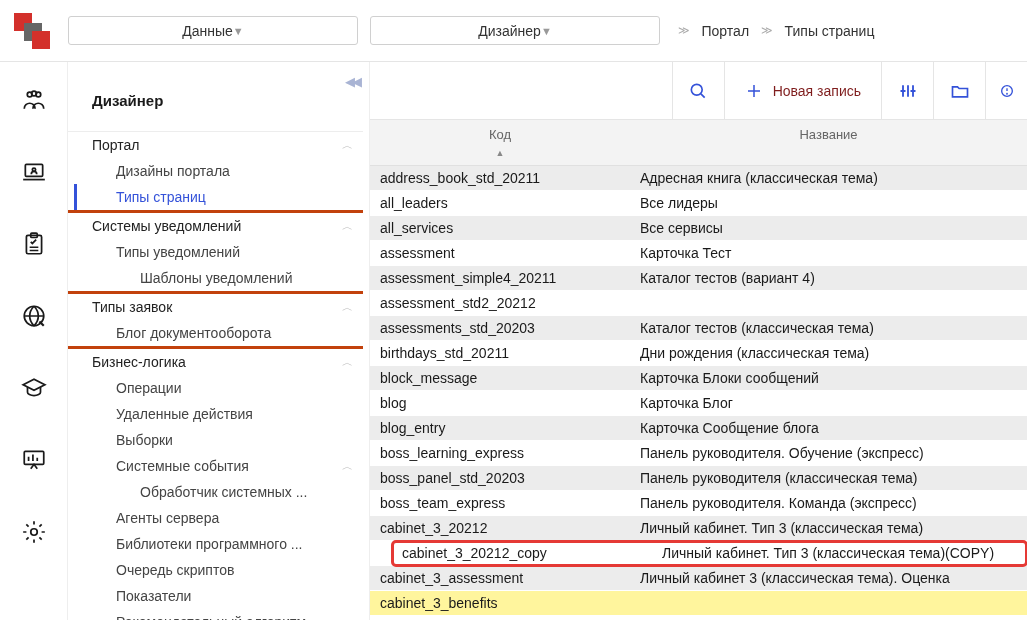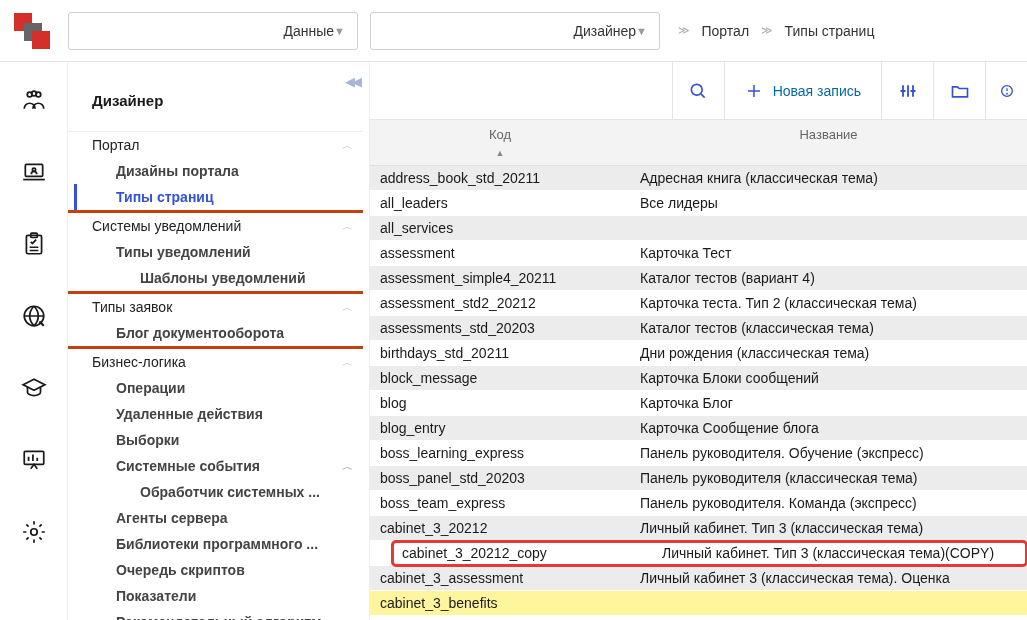--- a/index.html
+++ b/index.html
@@ -4,47 +4,47 @@
 <style>
   * { box-sizing: border-box; margin: 0; padding: 0; }
   body { font-family: -apple-system, BlinkMacSystemFont, "Segoe UI", Arial, sans-serif; font-size: 14px; color: #1a1a1a; background: #fff; width: 1027px; height: 620px; overflow: hidden; }
   
   .topbar { display: flex; align-items: center; height: 62px; border-bottom: 1px solid #e5e5e5; padding: 0 8px; gap: 12px; }
   .logo { width: 36px; height: 36px; margin: 0 6px; position: relative; }
   .logo-sq { position: absolute; width: 18px; height: 18px; }
   .logo-red1 { background: #d3302b; left: 0; top: 0; }
   .logo-gray { background: #666; left: 10px; top: 10px; }
   .logo-red2 { background: #d3302b; right: 0; bottom: 0; }
-  .dropdown { flex: 0 0 290px; height: 38px; border: 1px solid #d0d0d0; border-radius: 3px; display: flex; align-items: center; padding: 0 12px; justify-content: flex-end; color: #333; cursor: pointer; }
+  .dropdown { flex: 0 0 290px; height: 29px; border: 1px solid #d0d0d0; border-radius: 3px; display: flex; align-items: center; padding: 0 12px; justify-content: center; color: #333; cursor: pointer; }
   .dropdown .caret { color: #999; font-size: 11px; }
   .breadcrumb { display: flex; align-items: center; gap: 12px; color: #333; margin-left: 6px; }
   .breadcrumb .sep { color: #aaa; font-size: 11px; }
   .breadcrumb a { color: #333; text-decoration: none; }
   
   .layout { display: flex; height: calc(620px - 62px); }
   .iconrail { width: 68px; border-right: 1px solid #eee; display: flex; flex-direction: column; align-items: center; padding-top: 24px; gap: 44px; }
   .iconrail .ri { width: 28px; height: 28px; display: flex; align-items: center; justify-content: center; color: #1a1a1a; }
   
   .sidebar { width: 302px; border-right: 1px solid #eee; position: relative; overflow: hidden; }
   .collapse-btn { position: absolute; top: 12px; right: 10px; color: #a9b4d4; font-size: 13px; letter-spacing: -3px; }
   .sidebar-title { font-weight: 700; padding: 30px 0 22px 24px; font-size: 15px; }
   .tree { padding: 0 6px 0 0; }
   .tree-group { font-weight: 400; color: #222; padding: 5px 10px 5px 24px; display: flex; align-items: center; justify-content: space-between; border-top: 3px solid #c2410c; cursor: pointer; }
   .tree-group:first-child { border-top: 1px solid #ededed; }
-  .tree-child { color: #444; padding: 5px 10px 5px 48px; display: flex; align-items: flex-end; justify-content: space-between; cursor: pointer; white-space: nowrap; overflow: hidden; text-overflow: ellipsis; font-weight: bold; }
+  .tree-child { color: #444; padding: 5px 10px 5px 48px; display: flex; align-items: flex-end; justify-content: space-between; cursor: pointer; white-space: nowrap; overflow: hidden; text-overflow: ellipsis; }
   .tree-child.sub { padding-left: 72px; }
   .tree .chev { color: #bbb; font-size: 11px; flex-shrink: 0; margin-left: 6px; }
   .tree-child.active { color: #3452d9; position: relative; }
   .tree-child.active::before { content: ""; position: absolute; left: 6px; top: 0; bottom: 0; width: 3px; background: #3452d9; }
   
   .main { flex: 1; display: flex; flex-direction: column; overflow: hidden; }
   .toolbar { height: 58px; border-bottom: 1px solid #e5e5e5; display: flex; align-items: center; justify-content: flex-end; }
   .tool { height: 58px; width: 52px; border-left: 1px solid #e5e5e5; display: flex; align-items: center; justify-content: center; color: #3452d9; cursor: pointer; }
   .tool.wide { width: auto; padding: 0 20px; gap: 10px; }
-  .tool.wide span { color: #0369a1; }
+  .tool.wide span { color: #7f1d1d; }
   .tool.last { width: 42px; }
   
   .grid { flex: 1; overflow: auto; }
   .grid-header { display: flex; background: #f3f3f3; color: #666; font-size: 13px; border-bottom: 1px solid #e0e0e0; }
   .gh-cell { padding: 7px 10px; display: flex; align-items: center; gap: 6px; flex-direction: column; }
   .gh-code { width: 260px; }
   .gh-name { flex: 1; }
   .grid-row { display: flex; border-bottom: 1px solid #fff; }
   .grid-row:nth-child(odd) { background: #ececec; }
   .grid-row:nth-child(even) { background: #fff; }
@@ -250,32 +250,32 @@
           <div class="grid-row">
             <div class="gr-cell gr-code">address_book_std_20211</div>
             <div class="gr-cell gr-name">Адресная книга (классическая тема)</div>
           </div>
           <div class="grid-row">
             <div class="gr-cell gr-code">all_leaders</div>
             <div class="gr-cell gr-name">Все лидеры</div>
           </div>
           <div class="grid-row">
             <div class="gr-cell gr-code">all_services</div>
+            <div class="gr-cell gr-name">Все сервисы</div>
           </div>
           <div class="grid-row">
             <div class="gr-cell gr-code">assessment</div>
             <div class="gr-cell gr-name">Карточка Тест</div>
           </div>
           <div class="grid-row">
             <div class="gr-cell gr-code">assessment_simple4_20211</div>
             <div class="gr-cell gr-name">Каталог тестов (вариант 4)</div>
           </div>
           <div class="grid-row">
             <div class="gr-cell gr-code">assessment_std2_20212</div>
-            <div class="gr-cell gr-name">Карточка теста. Тип 2 (классическая тема)</div>
           </div>
           <div class="grid-row">
             <div class="gr-cell gr-code">assessments_std_20203</div>
             <div class="gr-cell gr-name">Каталог тестов (классическая тема)</div>
           </div>
           <div class="grid-row">
             <div class="gr-cell gr-code">birthdays_std_20211</div>
             <div class="gr-cell gr-name">Дни рождения (классическая тема)</div>
           </div>
           <div class="grid-row">

